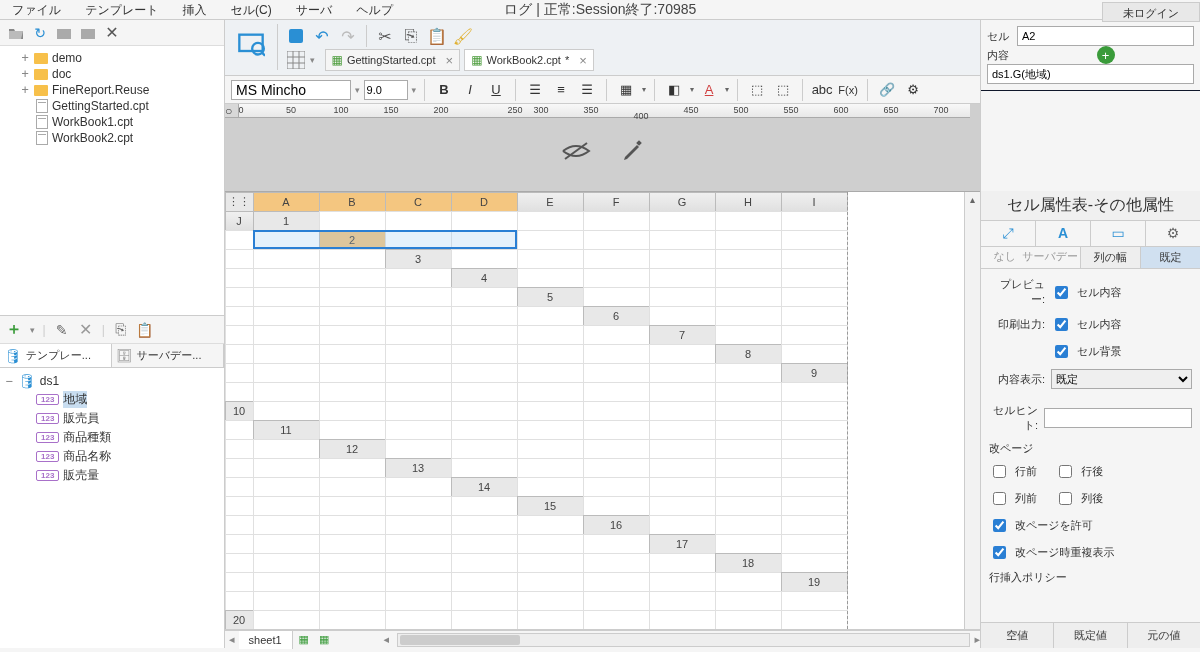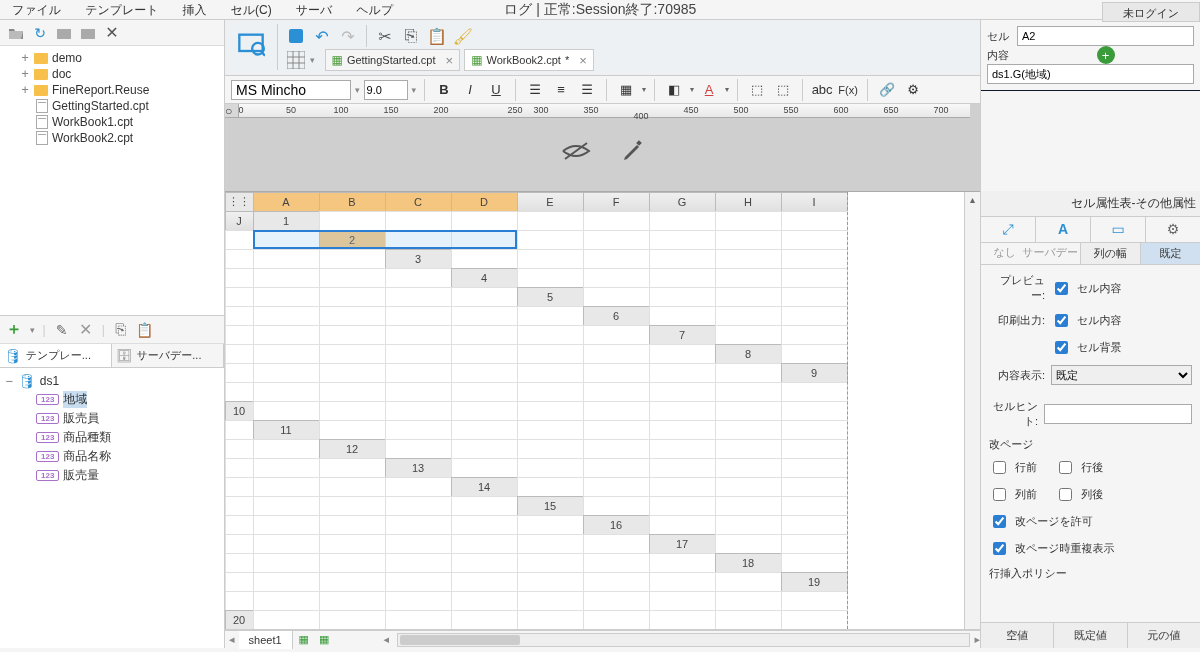--- a/index.html
+++ b/index.html
@@ -76,21 +76,21 @@
 .sheet-tab{padding:0 10px;border-right:1px solid #ccc;background:#fff;line-height:18px}
 .hsb-track{flex:1;margin-left:8px;margin-right:4px;height:14px;background:#eee;position:relative;border:1px solid #ccc}
 .hsb-thumb{position:absolute;left:2px;top:1px;bottom:1px;width:120px;background:#ccc;border-radius:2px}
 .right-panel{width:220px;display:flex;flex-direction:column;border-left:1px solid #ccc;background:#f5f5f5}
 .cell-info{padding:6px;display:grid;grid-template-columns:30px 1fr;align-items:center;font-size:11px;border-bottom:1px solid #0f172a}
 .cell-info input{height:20px;border:1px solid #aaa;padding:0 4px;font-size:11px;width:100%}
 .content-bar{display:flex;align-items:center;gap:4px}
 .content-bar .plus-green{width:18px;height:18px;background:#3a9b3a;color:#fff;border-radius:9px;display:flex;align-items:center;justify-content:center;font-size:13px;margin:auto}
 .content-field{grid-column:1 / span 2}
 .content-field input{width:100%;height:20px;border:1px solid #aaa;padding:0 4px;font-size:11px}
-.props-title{text-align:right;padding:4px;border-bottom:1px solid #ccc;font-size:12px;background:#f0f0f0}
+.props-title{text-align:center;padding:4px;border-bottom:1px solid #ccc;font-size:16px;background:#f0f0f0}
 .tab-icons{display:flex;border-bottom:1px solid #ccc}
 .tab-icons div{flex:1;text-align:center;padding:4px 0;border-right:1px solid #ccc;color:#2a8fd4;font-size:14px;cursor:pointer}
 .tab-icons div.txt{color:#2a8fd4;font-weight:bold}
 .tab-icons div:last-child{border-right:none}
 .sub-hdr-row{display:flex;border-bottom:1px solid #ccc;font-size:11px}
 .sub-hdr-row .cut{flex:1;padding:2px;text-align:right;color:#999}
 .sub-hdr-row .btn{width:60px;text-align:center;padding:3px 0;border-left:1px solid #ccc;background:#eee}
 .sub-hdr-row .btn.active{background:#d0e0f0}
 .props-body{flex:1;overflow:auto;padding:8px;font-size:11px}
 .prop-row{display:flex;align-items:center;gap:6px;margin-bottom:8px}

